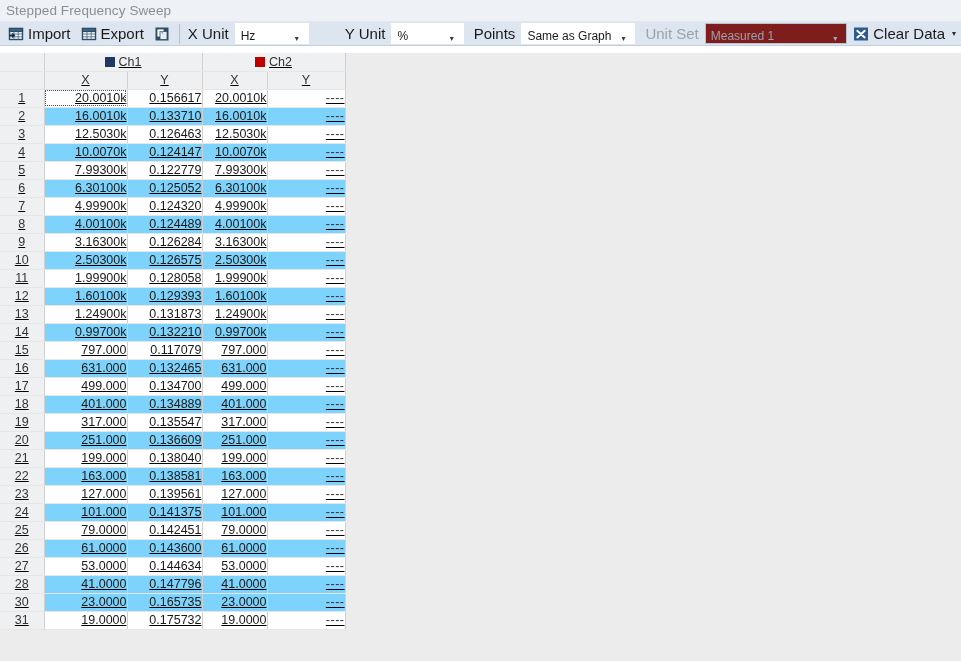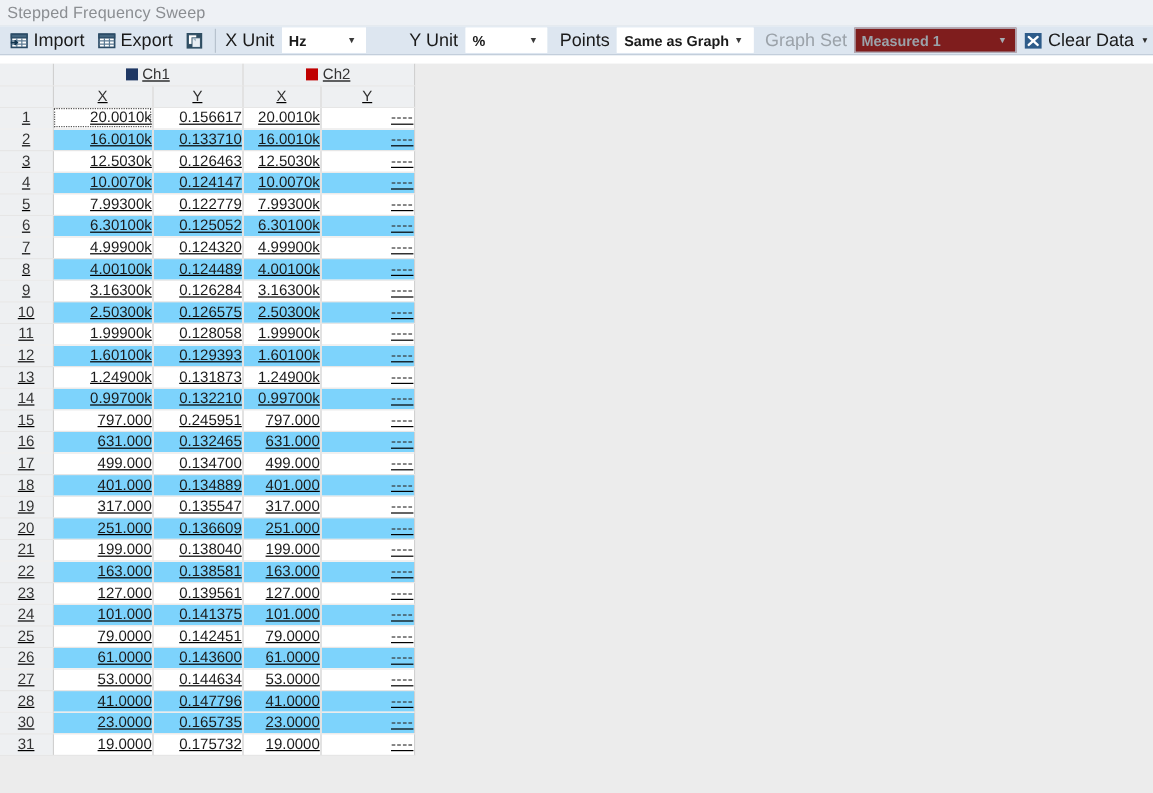--- a/index.html
+++ b/index.html
@@ -71,25 +71,24 @@
     background: #b7c2ce;
     margin: 0 4px;
   }
 
   
   .combo {
     height: 21px;
     background: #ffffff;
     border: 1px solid #ffffff;
     display: flex;
-    align-items: center;
+    align-items: flex-end;
     box-sizing: border-box;
     position: relative;
     cursor: default;
-    font-weight: bold;
   }
   .combo .val {
     font-size: 12px;
     color: #1a1a1a;
     padding-left: 5px;
     flex: 1;
     white-space: nowrap;
     overflow: hidden;
   }
   .combo .arrow {
@@ -278,21 +277,21 @@
     <span class="val">%</span>
     <span class="arrow">▾</span>
   </div>
 
   <span class="tb-label" style="padding-left:10px;">Points</span>
   <div class="combo combo-points">
     <span class="val">Same as Graph</span>
     <span class="arrow">▾</span>
   </div>
 
-  <span class="tb-label disabled" style="padding-left:10px;">Graph Set</span>
+  <span class="tb-label disabled" style="padding-left:10px;">Unit Set</span>
   <div class="combo combo-dataset">
     <span class="val">Measured 1</span>
     <span class="arrow">▾</span>
   </div>
 
   <div class="tb-btn" style="padding-left:6px;">
     <span class="icon16">
       <svg class="icon16" viewBox="0 0 16 16">
         <rect x="1" y="1.5" width="14" height="13" fill="#2e5c8a"></rect>
         <path d="M4.3 4.8 L11.7 11.4 M11.7 4.8 L4.3 11.4" stroke="#ffffff" stroke-width="2" stroke-linecap="round"></path>
@@ -426,21 +425,21 @@
         <tr class="alt">
           <td class="rownum">14</td>
           <td class="val">0.99700k</td>
           <td class="val">0.132210</td>
           <td class="val">0.99700k</td>
           <td class="dash">----</td>
         </tr>
         <tr>
           <td class="rownum">15</td>
           <td class="val">797.000</td>
-          <td class="val">0.245951</td>
+          <td class="val">0.117079</td>
           <td class="val">797.000</td>
           <td class="dash">----</td>
         </tr>
         <tr class="alt">
           <td class="rownum">16</td>
           <td class="val">631.000</td>
           <td class="val">0.132465</td>
           <td class="val">631.000</td>
           <td class="dash">----</td>
         </tr>

